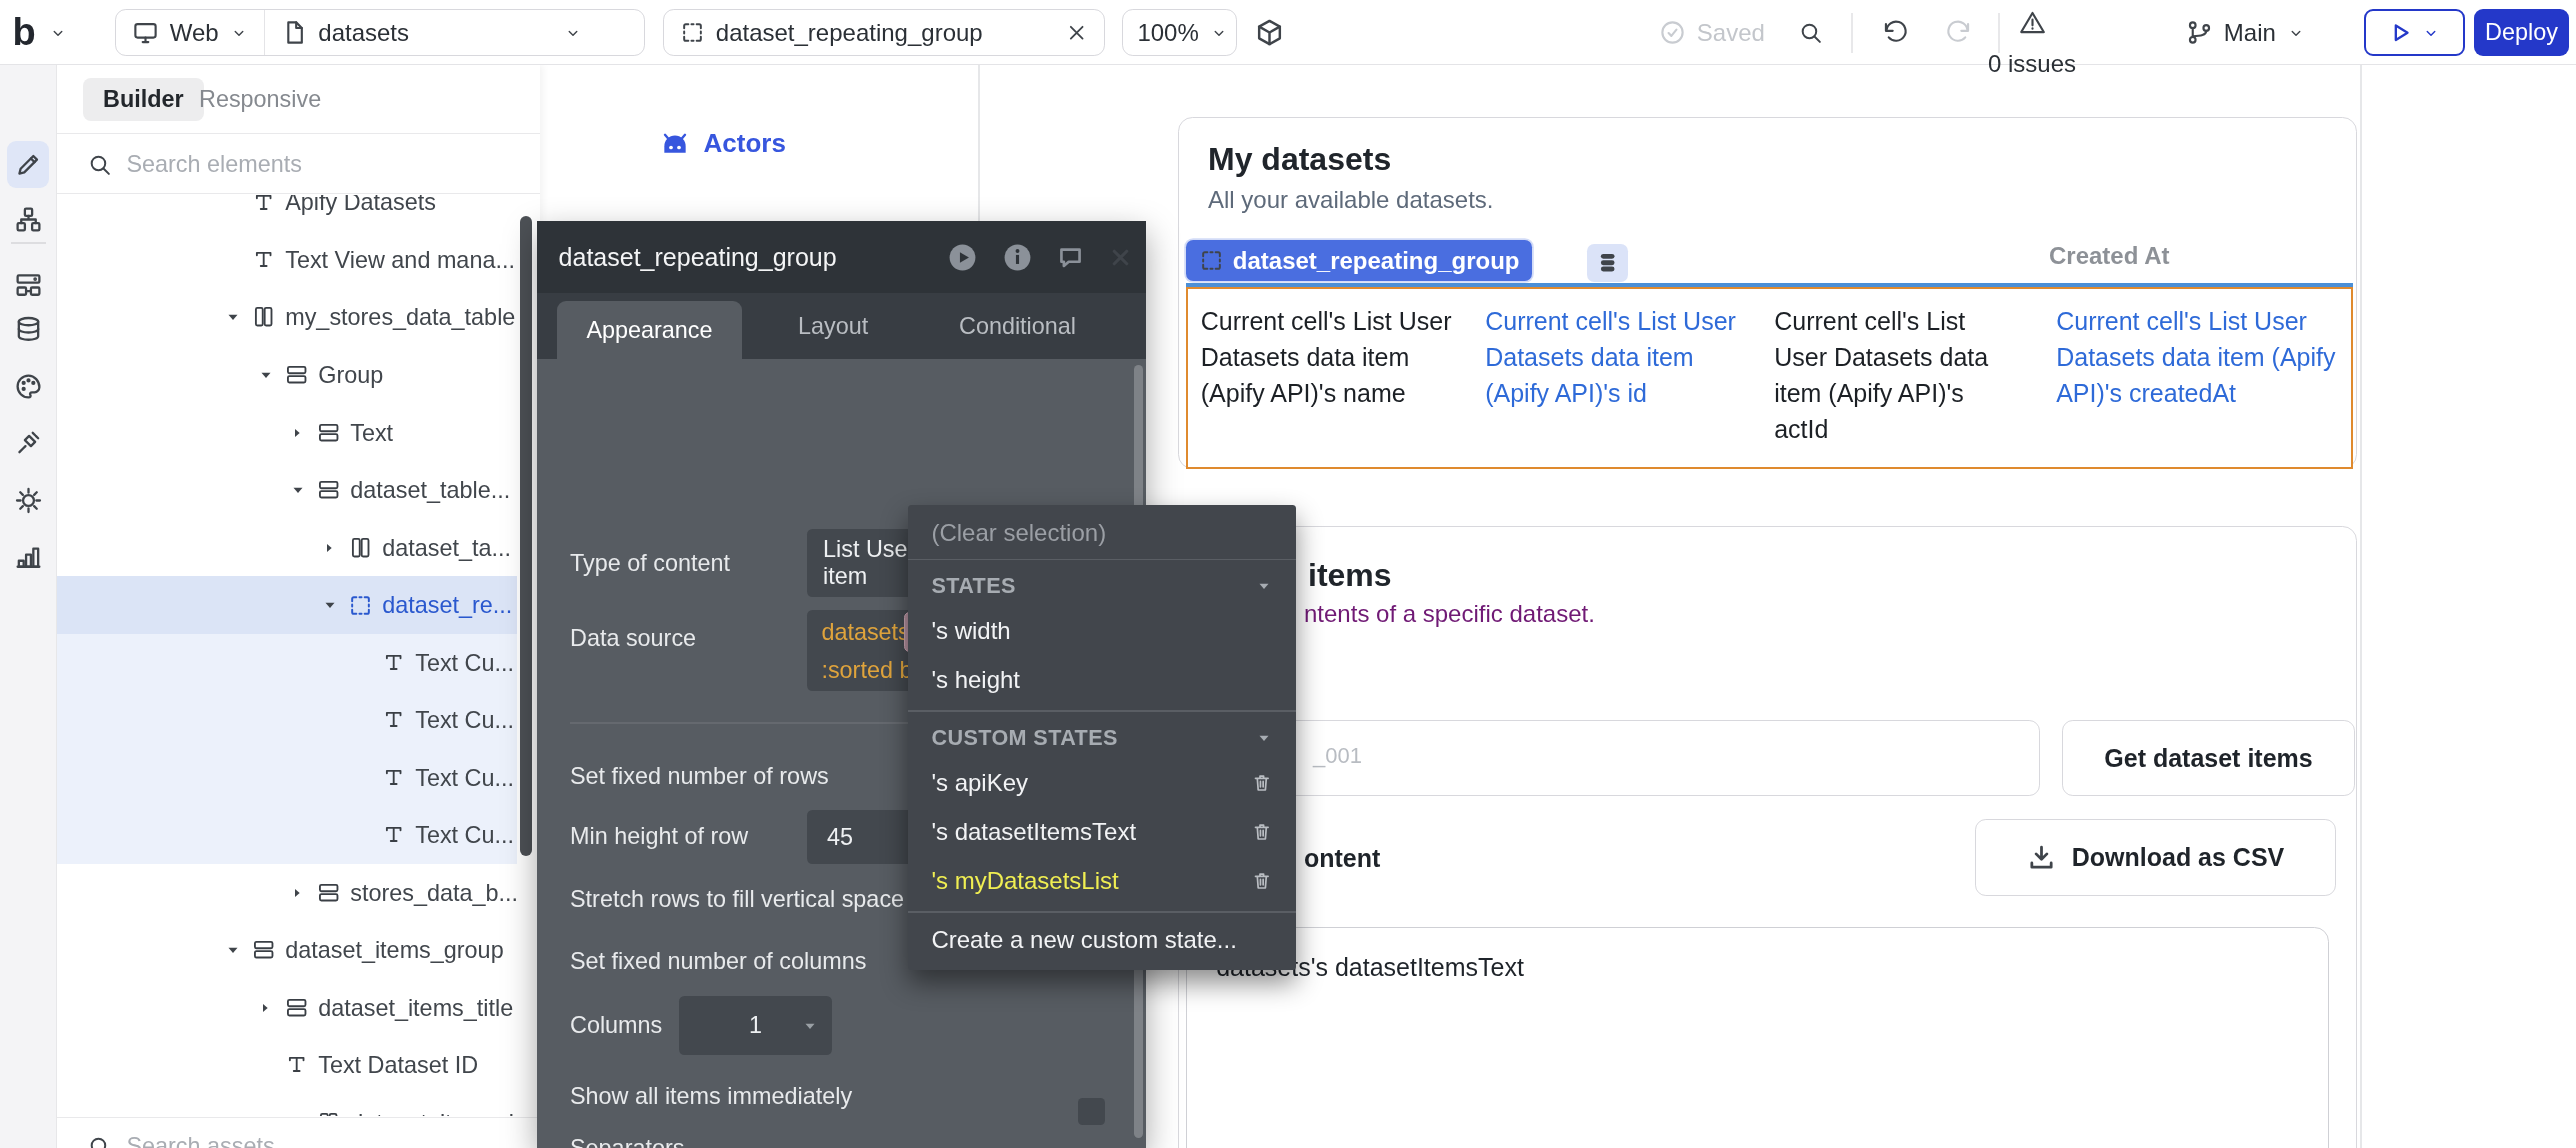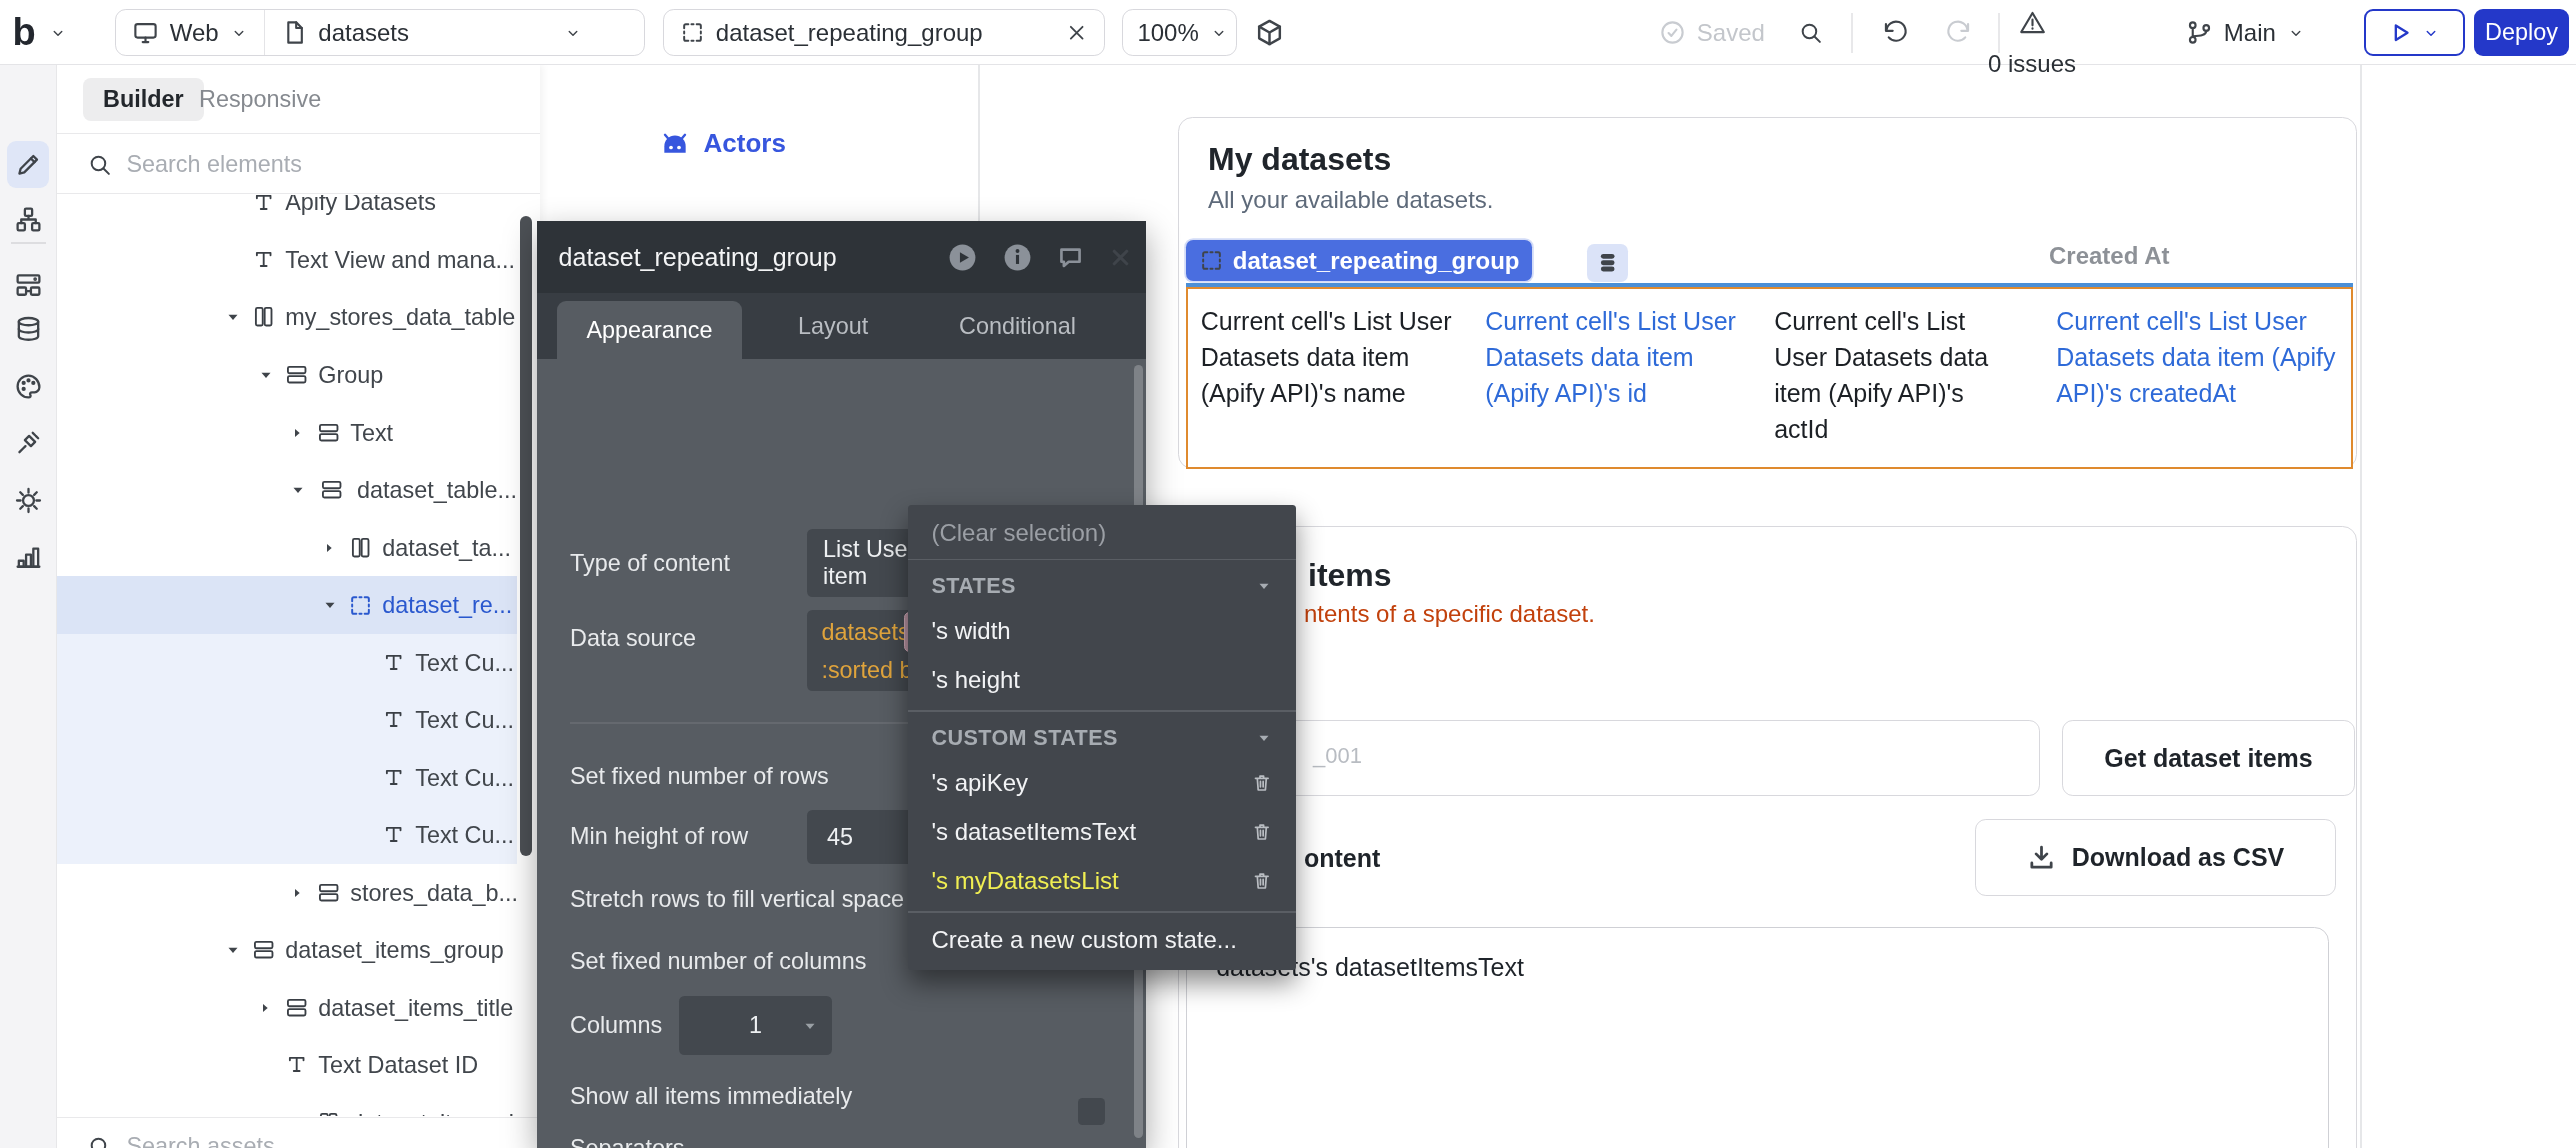--- a/index.html
+++ b/index.html
@@ -59,21 +59,21 @@
   .card-sub { position:absolute; left:29px; font-size:24px; color:#5e6a7a; }
   .col-header { position:absolute; font-size:24px; font-weight:bold; color:#8d9197; }
   .chip { position:absolute; left:7.2px; top:122px; height:41px; background:#4a6ee0; border-radius:7.2px; display:flex; align-items:center; gap:9px; padding:0 12.6px; color:#fff; font-size:24px; font-weight:bold; box-shadow:0 0 0 1.8px rgba(74,110,224,.25); }
   .chip2 { position:absolute; left:408px; top:126px; width:41px; height:38px; background:#dbe3f8; border-radius:7.2px; display:flex; align-items:center; justify-content:center; color:#3558d8; }
   .blueline { position:absolute; left:7.2px; top:165px; width:1167px; height:3.6px; background:#4b8fd6; }
   .rgbox { position:absolute; left:7.2px; top:169px; width:1167px; height:182px; border:2.7px solid #df8a2e; background:#fff; }
   .rg-cell { position:absolute; top:14.4px; font-size:25px; line-height:36px; color:#1c2025; }
   .rg-cell.blue { color:#2e6ad8; }
   .card2 { left:1121px; top:461px; width:1179px; height:701px; }
   .frag-title { position:absolute; left:129px; top:30px; font-size:32px; font-weight:bold; color:#20252b; }
-  .frag-sub { position:absolute; left:125px; top:73px; font-size:24px; color:#c2410c; }
+  .frag-sub { position:absolute; left:125px; top:73px; font-size:24px; color:#701a75; }
   .c2-input { position:absolute; left:29px; top:193px; width:832px; height:76px; border:1.8px solid #d8d8dd; border-radius:10.8px; }
   .c2-input .ph { position:absolute; left:104px; top:21.6px; font-size:22px; color:#b8bcc2; }
   .btn { position:absolute; background:#fff; border:1.8px solid #d8d8dd; border-radius:10.8px; display:flex; align-items:center; justify-content:center; font-size:25px; font-weight:bold; color:#1f242a; gap:16px; }
   .get-btn { left:883px; top:193px; width:293px; height:76px; }
   .dl-btn { left:796px; top:292px; width:361px; height:77px; }
   .frag-label { position:absolute; left:125px; top:317px; font-size:25px; font-weight:bold; color:#1f242a; }
   .content-box { position:absolute; left:7.2px; top:400px; width:1143px; height:449px; border:1.8px solid #cfd0d5; border-radius:14.4px; }
   .content-box .txt { position:absolute; left:29px; top:25px; font-size:25px; color:#1f242a; }
 
   
@@ -412,21 +412,21 @@
             </span>
           </span>
     <span class="t-icon icon">
             <svg width="23.4" height="23.4" viewBox="0 0 24 24" fill="none" stroke="currentColor" stroke-width="1.9" stroke-linecap="round" stroke-linejoin="round">
               <rect x="3" y="4" width="18" height="6.5" rx="1.5"></rect>
               <rect x="3" y="13.5" width="18" height="6.5" rx="1.5"></rect>
             </svg>
           </span>
     <span class="t-label">Text</span>
         </div>
-        <div class="tree-row" style="top: 266px; padding-left: 232px; justify-content: space-between;">
+        <div class="tree-row" style="top: 266px; padding-left: 232px;">
           <span class="caret">
             <span class="icon">
               <svg width="18" height="18" viewBox="0 0 24 24" fill="currentColor" stroke="none">
                 <polygon points="6,9 18,9 12,16"></polygon>
               </svg>
             </span>
           </span>
     <span class="t-icon icon">
             <svg width="23.4" height="23.4" viewBox="0 0 24 24" fill="none" stroke="currentColor" stroke-width="1.9" stroke-linecap="round" stroke-linejoin="round">
               <rect x="3" y="4" width="18" height="6.5" rx="1.5"></rect>

